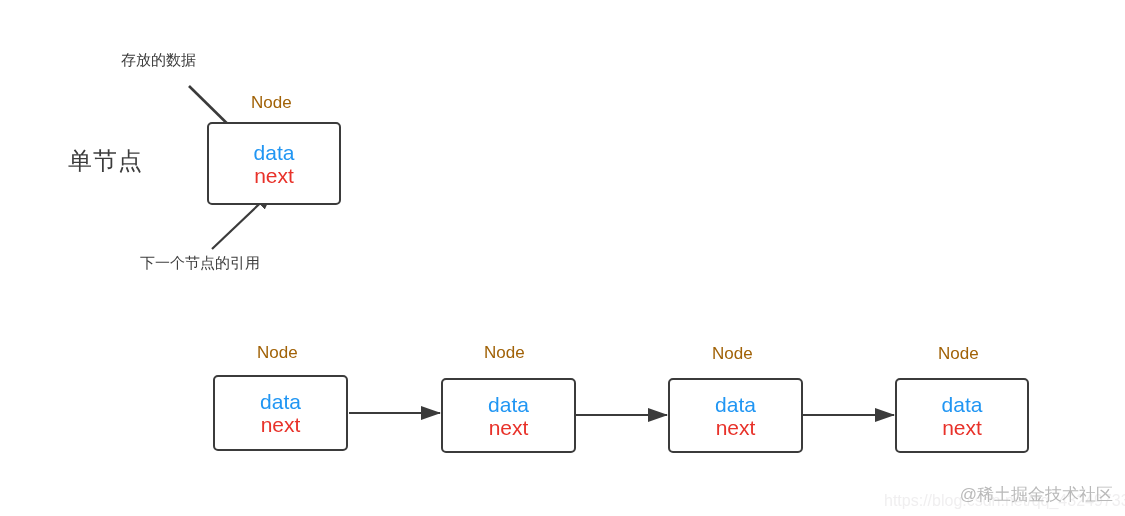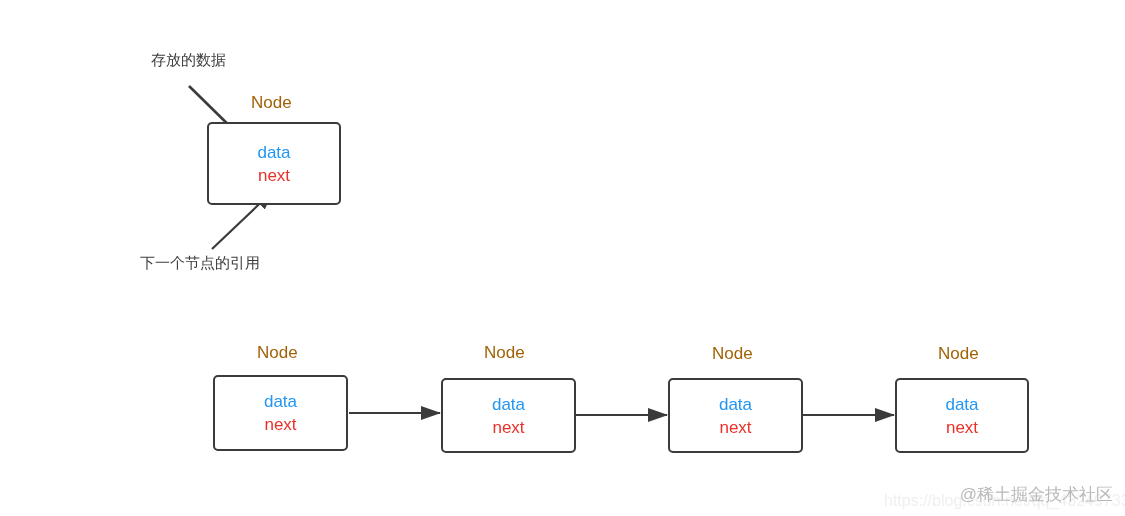--- a/index.html
+++ b/index.html
@@ -35,21 +35,21 @@
     box-sizing: border-box;
     border: 2px solid #3b3b3b;
     border-radius: 5px;
     background: #ffffff;
     display: flex;
     flex-direction: column;
     align-items: center;
     justify-content: center;
   }
   .node-field {
-    font-size: 17px;
+    font-size: 21px;
     line-height: 23px;
     white-space: nowrap;
   }
   .field-data { color: #2196f3; }
   .field-next { color: #e8322a; text-align: center; }
 
   
   .node-caption {
     position: absolute;
     color: #a16207;
@@ -59,21 +59,21 @@
   }
 
   
   .annotation {
     position: absolute;
     color: #3c3c3c;
     font-size: 15px;
     white-space: nowrap;
     user-select: none;
   }
-  #anno-data-text { left: 151px; top: 51px; }
+  #anno-data-text { left: 121px; top: 51px; }
   #anno-next-text { left: 140px; top: 254px; text-align: center; }
 
   
   .overlay {
     position: absolute;
     left: 0; top: 0;
     width: 1125px;
     height: 516px;
     pointer-events: none;
   }
@@ -115,20 +115,21 @@
 
     <line x1="189" y1="86" x2="248" y2="144" stroke="#3b3b3b" stroke-width="2.6" marker-end="url(#arrowhead)"></line>
 
     <line x1="212" y1="249" x2="273" y2="191" stroke="#3b3b3b" stroke-width="2.2" marker-end="url(#arrowhead)"></line>
 
     <line x1="349" y1="413" x2="440" y2="413" stroke="#3b3b3b" stroke-width="2" marker-end="url(#arrowhead-thin)"></line>
     <line x1="576" y1="415" x2="667" y2="415" stroke="#3b3b3b" stroke-width="2" marker-end="url(#arrowhead-thin)"></line>
     <line x1="803" y1="415" x2="894" y2="415" stroke="#3b3b3b" stroke-width="2" marker-end="url(#arrowhead-thin)"></line>
   </svg>
 
+  <div class="row-label" id="label-single-node">单节点</div>
 
   <div class="annotation" id="anno-data-text">存放的数据</div>
 
   <div class="annotation" id="anno-next-text">下一个节点的引用</div>
 
   <div class="node-caption" style="left:251px; top:93px;">Node</div>
 
   <div class="node-box" style="left:207px; top:122px; width:134px; height:83px;">
     <span class="node-field field-data">data</span>
     <span class="node-field field-next">next</span>

